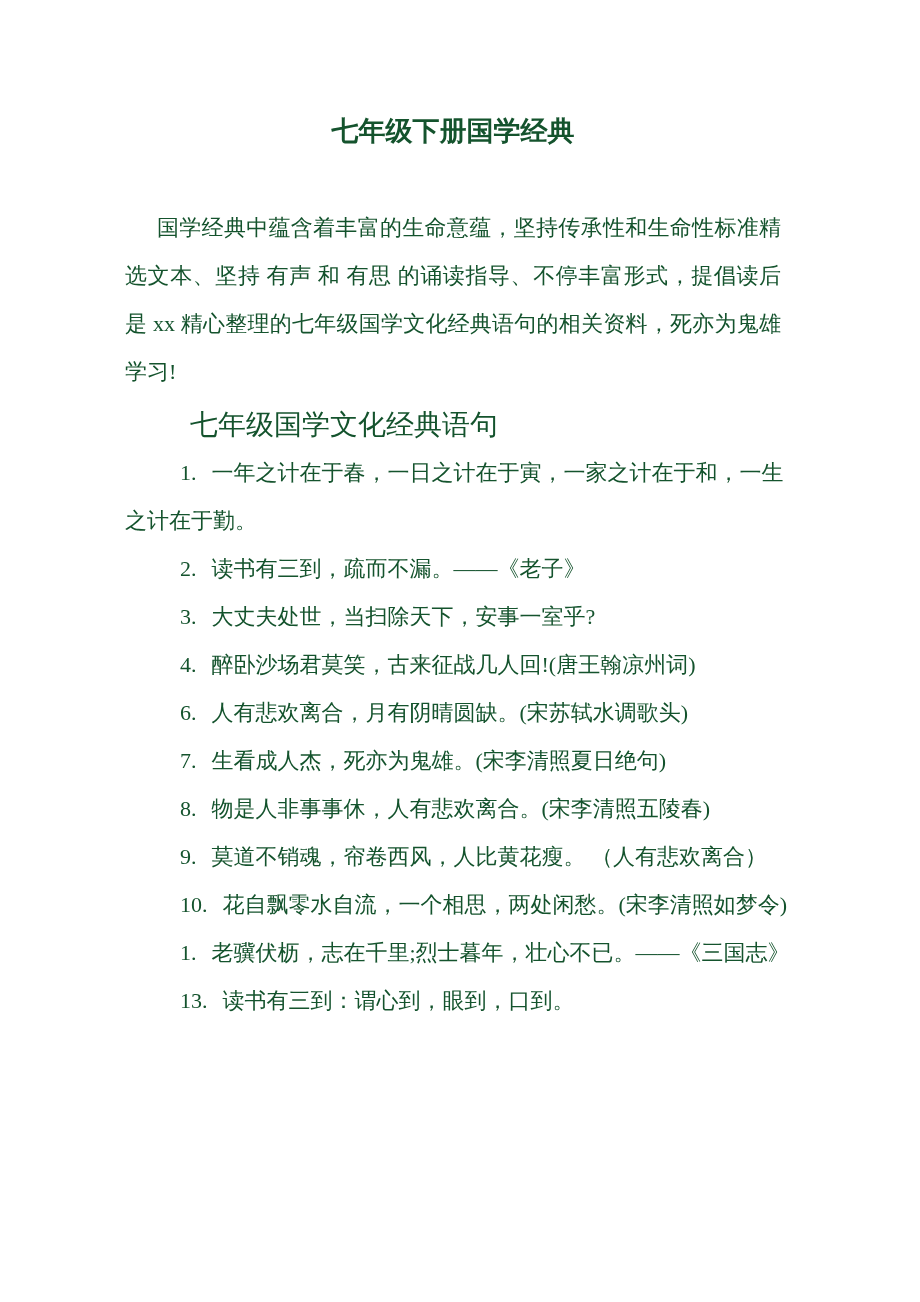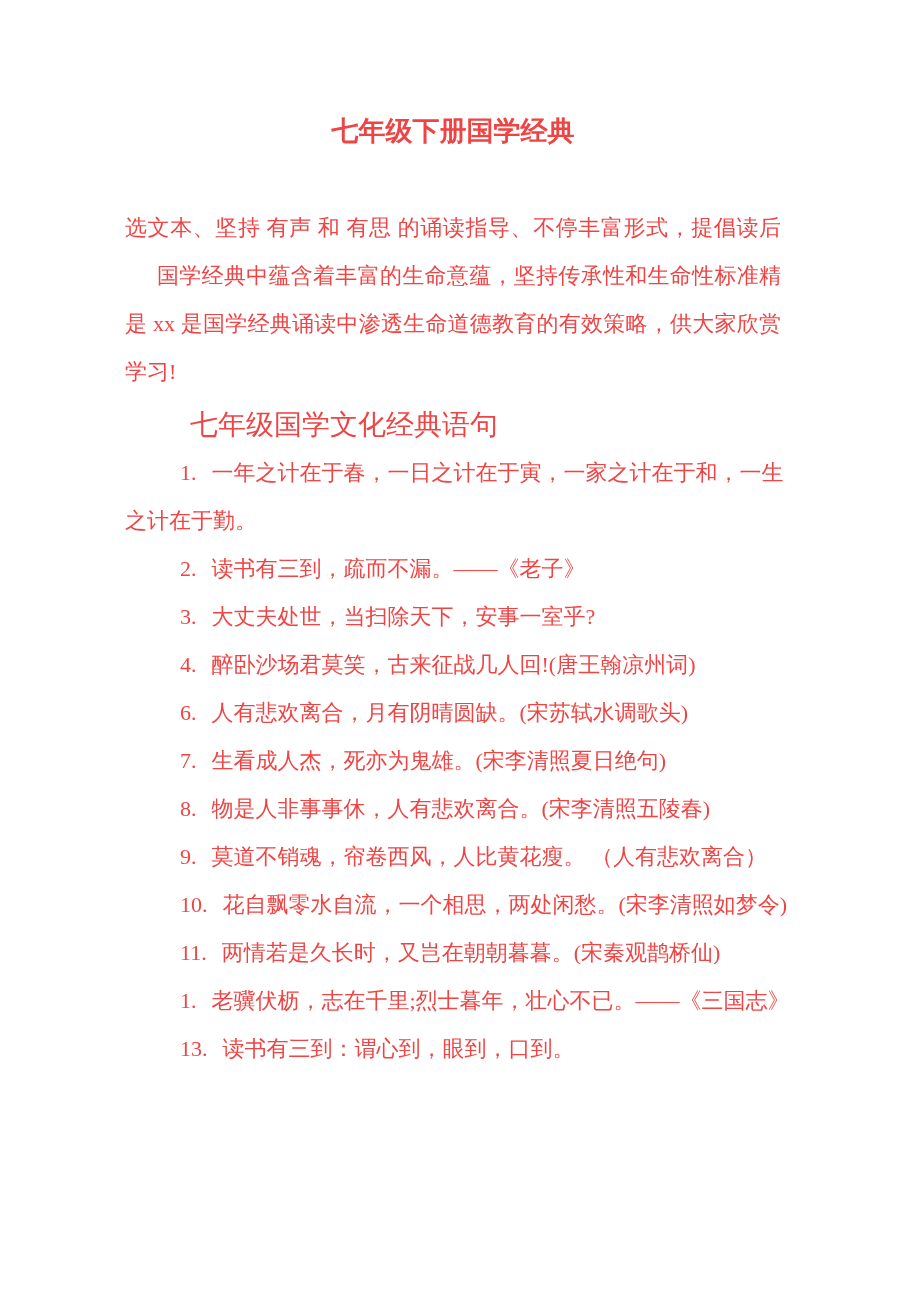--- a/index.html
+++ b/index.html
@@ -57,40 +57,39 @@
     padding-left: 55px;
   }
   .num {
     display: inline-block;
     margin-right: 15px;
   }
 </style>
 </head>
 <body>
 
-<div class="page" style="background: rgb(255, 255, 255); color: #ef4444;">
+<div class="page" style="background: rgb(255, 255, 255); color: #14532d;">
   <h1 class="doc-title">七年级下册国学经典</h1>
 
   <div class="intro" id="intro">
+      <div class="line indent j">国学经典中蕴含着丰富的生命意蕴，坚持传承性和生命性标准精</div>
       <div class="line j">选文本、坚持 有声 和 有思 的诵读指导、不停丰富形式，提倡读后</div>
-      <div class="line indent j">国学经典中蕴含着丰富的生命意蕴，坚持传承性和生命性标准精</div>
-      <div class="line j">是 xx 是国学经典诵读中渗透生命道德教育的有效策略，供大家欣赏</div>
+      <div class="line j">是 xx 精心整理的七年级国学文化经典语句的相关资料，死亦为鬼雄</div>
       <div class="line">学习!</div>
     </div>
 
   <div class="section-heading">七年级国学文化经典语句</div>
 
   <div class="quote-list" id="list">
       <div class="line item-first"><span class="num">1.</span><span>一年之计在于春，一日之计在于寅，一家之计在于和，一生</span></div>
       <div class="line">之计在于勤。</div>
       <div class="line item-first"><span class="num">2.</span><span>读书有三到，疏而不漏。——《老子》</span></div>
       <div class="line item-first"><span class="num">3.</span><span>大丈夫处世，当扫除天下，安事一室乎?</span></div>
       <div class="line item-first"><span class="num">4.</span><span>醉卧沙场君莫笑，古来征战几人回!(唐王翰凉州词)</span></div>
       <div class="line item-first"><span class="num">6.</span><span>人有悲欢离合，月有阴晴圆缺。(宋苏轼水调歌头)</span></div>
       <div class="line item-first"><span class="num">7.</span><span>生看成人杰，死亦为鬼雄。(宋李清照夏日绝句)</span></div>
       <div class="line item-first"><span class="num">8.</span><span>物是人非事事休，人有悲欢离合。(宋李清照五陵春)</span></div>
       <div class="line item-first"><span class="num">9.</span><span>莫道不销魂，帘卷西风，人比黄花瘦。 （人有悲欢离合）</span></div>
       <div class="line item-first"><span class="num">10.</span><span>花自飘零水自流，一个相思，两处闲愁。(宋李清照如梦令)</span></div>
-      <div class="line item-first"><span class="num">11.</span><span>两情若是久长时，又岂在朝朝暮暮。(宋秦观鹊桥仙)</span></div>
       <div class="line item-first"><span class="num">1.</span><span>老骥伏枥，志在千里;烈士暮年，壮心不已。——《三国志》</span></div>
       <div class="line item-first"><span class="num">13.</span><span>读书有三到：谓心到，眼到，口到。</span></div>
     </div>
 </div>
 
 </body></html>

